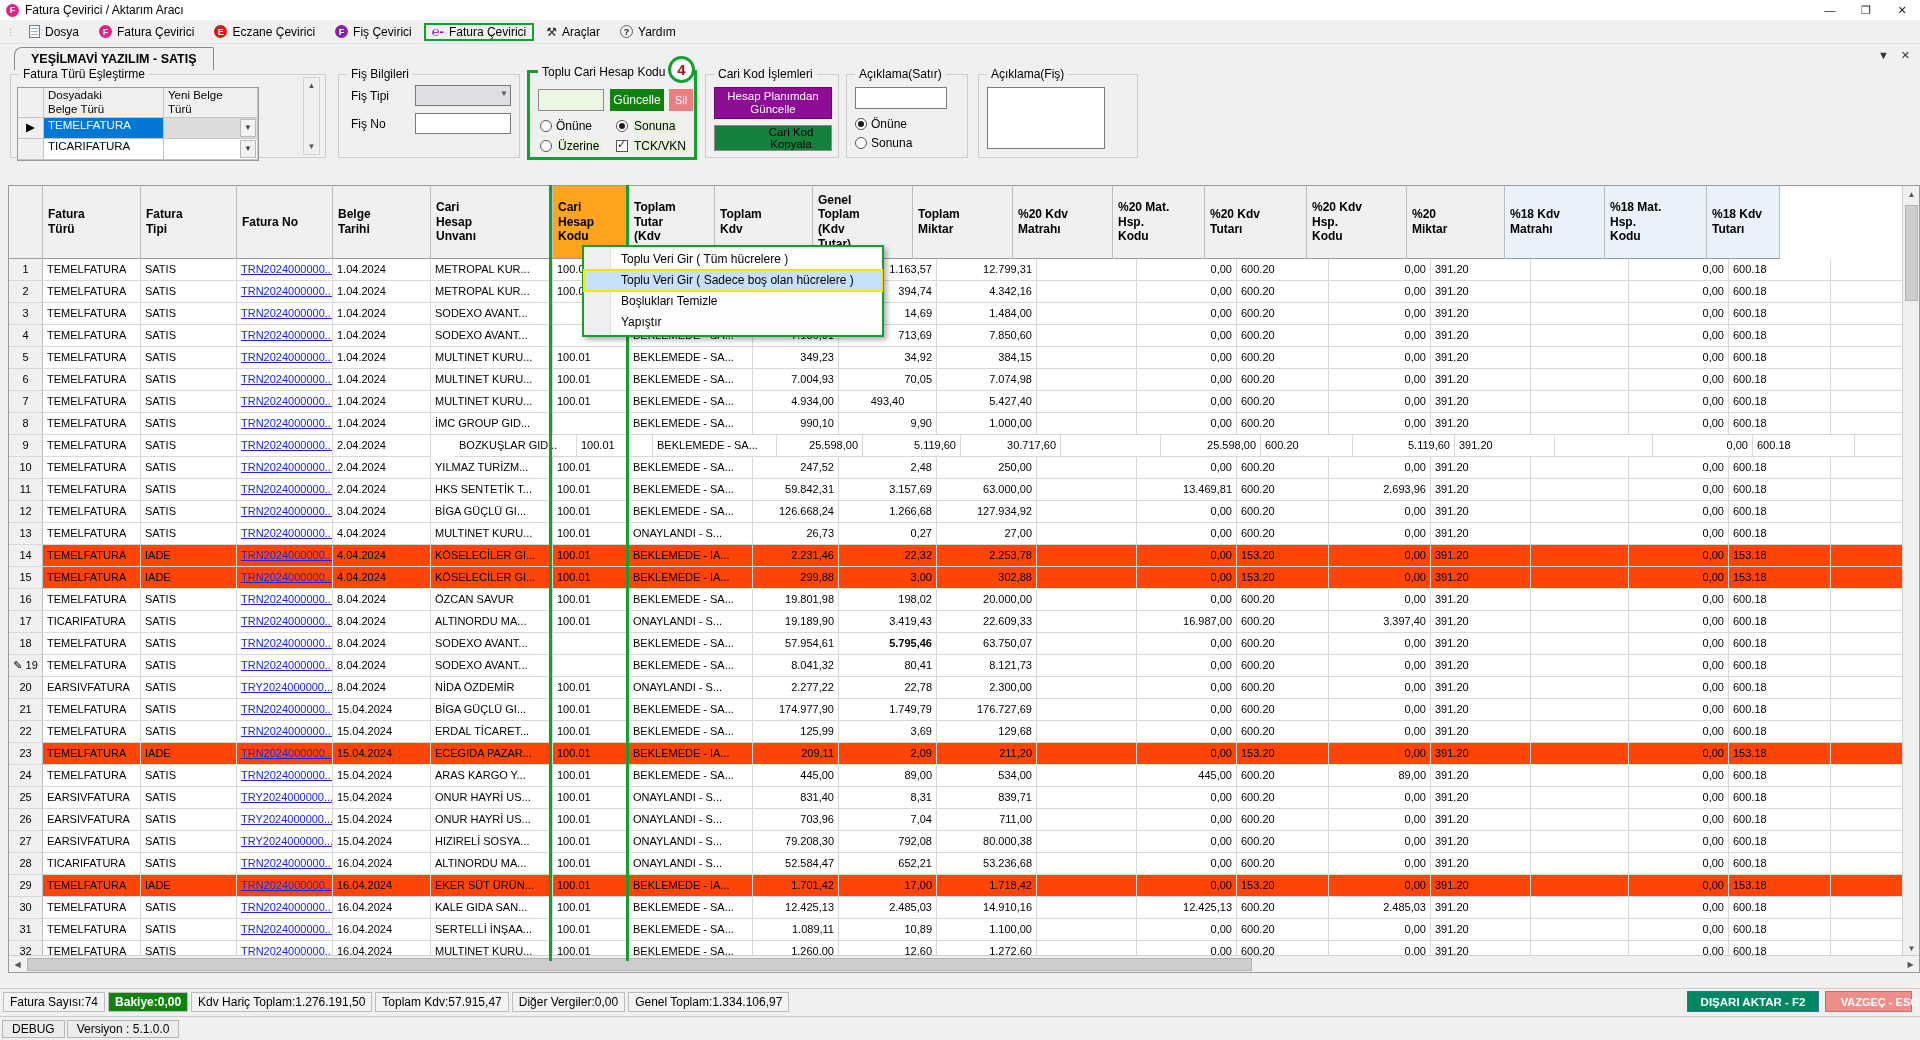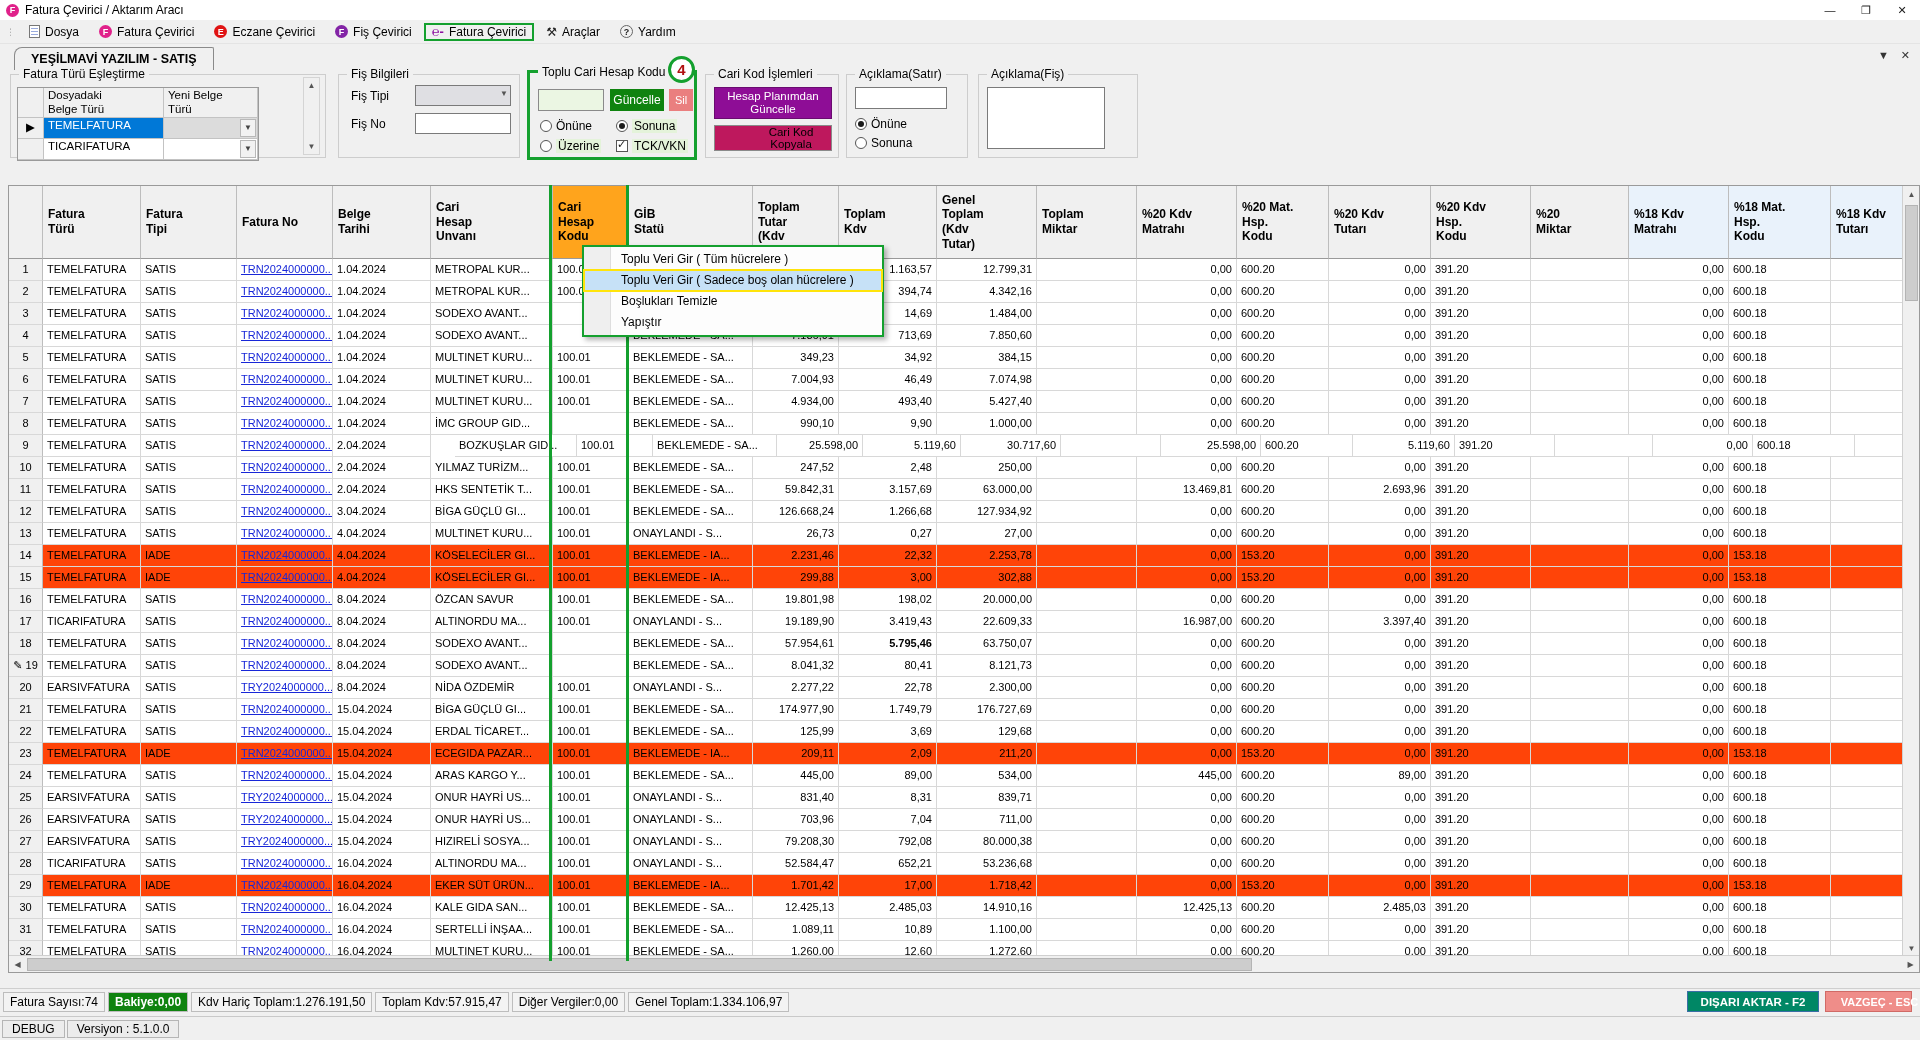--- a/index.html
+++ b/index.html
@@ -57,21 +57,21 @@
 
   .flabel{position:absolute;font-size:12px;}
   .tbox{position:absolute;background:#fff;border:1px solid #7a7a7a;}
   .tbox.dis{background:#dfdfe3;}
   .combo-arr{position:absolute;right:2px;top:3px;font-size:8px;color:#555;}
   .tb-green{background:#ebf6e3;border:1px solid #8a8a8a;}
   .pbtn{position:absolute;display:flex;align-items:center;justify-content:center;text-align:center;font-size:12px;cursor:default;}
   .btn-guncelle{background:#0f830f;color:#fff;}
   .btn-sil{background:#ea7f7f;color:#fff;font-size:11px;}
   .btn-purple{background:#8e0d96;color:#fff;border:1px solid #6a0b70;font-size:11.5px;line-height:1.15;}
-  .btn-white{background:#be185d;border:1px solid #8a8a8a;font-size:11.5px;padding-left:36px;}
+  .btn-white{background:#15803d;border:1px solid #8a8a8a;font-size:11.5px;padding-left:36px;}
 
   .optrow{position:absolute;display:flex;align-items:center;gap:4px;font-size:12px;white-space:nowrap;}
   .palegreen{background:#e4f3da;padding:0 2px;}
   .rad{width:12px;height:12px;border-radius:50%;border:1px solid #555;background:#fff;display:inline-block;position:relative;flex:none;}
   .rad.on::after{content:"";position:absolute;left:2px;top:2px;width:6px;height:6px;border-radius:50%;background:#1b1b1b;}
   .chk{width:12px;height:12px;border:1px solid #555;background:#fff;display:inline-block;position:relative;flex:none;}
   .chk.on::after{content:"✓";position:absolute;left:0px;top:-3px;font-size:11px;color:#1b1b1b;}
 
   
   #grid{position:absolute;left:8px;top:185px;width:1912px;height:788px;background:#fff;border:1px solid #9a9a9a;}
@@ -263,22 +263,20 @@
 Tipi</div>
       <div class="hc" style="width: 96px;">Fatura No</div>
       <div class="hc" style="width: 98px;">Belge
 Tarihi</div>
       <div class="hc" style="width: 122px;">Cari
 Hesap
 Unvanı</div>
       <div class="hc orange" style="width: 76px;">Cari
 Hesap
 Kodu</div>
-      <div class="hc" style="width: 124px;">GİB
-Statü</div>
       <div class="hc" style="width: 86px;">Toplam
 Tutar
 (Kdv</div>
       <div class="hc" style="width: 98px;">Toplam
 Kdv</div>
       <div class="hc" style="width: 100px;">Genel
 Toplam
 (Kdv
 Tutar)</div>
       <div class="hc" style="width: 100px;">Toplam
@@ -418,21 +416,21 @@
         <div class="row">
           <div class="cell rn" style="width: 34px;">6</div>
           <div class="cell" style="width: 98px;">TEMELFATURA</div>
           <div class="cell" style="width: 96px;">SATIS</div>
           <div class="cell lnk" style="width: 96px;">TRN2024000000...</div>
           <div class="cell" style="width: 98px;">1.04.2024</div>
           <div class="cell" style="width: 122px;">MULTINET KURU...</div>
           <div class="cell" style="width: 76px;">100.01</div>
           <div class="cell" style="width: 124px;">BEKLEMEDE - SA...</div>
           <div class="cell r" style="width: 86px;">7.004,93</div>
-          <div class="cell r" style="width: 98px;">46,49</div>
+          <div class="cell r" style="width: 98px;">70,05</div>
           <div class="cell r" style="width: 100px;">7.074,98</div>
           <div class="cell r" style="width: 100px;"></div>
           <div class="cell r" style="width: 100px;">0,00</div>
           <div class="cell" style="width: 92px;">600.20</div>
           <div class="cell r" style="width: 102px;">0,00</div>
           <div class="cell" style="width: 100px;">391.20</div>
           <div class="cell r" style="width: 98px;"></div>
           <div class="cell r" style="width: 100px;">0,00</div>
           <div class="cell" style="width: 102px;">600.18</div>
           <div class="cell r" style="width: 73px;"></div>
@@ -440,21 +438,21 @@
         <div class="row">
           <div class="cell rn" style="width: 34px;">7</div>
           <div class="cell" style="width: 98px;">TEMELFATURA</div>
           <div class="cell" style="width: 96px;">SATIS</div>
           <div class="cell lnk" style="width: 96px;">TRN2024000000...</div>
           <div class="cell" style="width: 98px;">1.04.2024</div>
           <div class="cell" style="width: 122px;">MULTINET KURU...</div>
           <div class="cell" style="width: 76px;">100.01</div>
           <div class="cell" style="width: 124px;">BEKLEMEDE - SA...</div>
           <div class="cell r" style="width: 86px;">4.934,00</div>
-          <div class="cell r" style="width: 98px;">493,40</div>
+          <div class="cell r" style="width: 98px; text-align: center;">493,40</div>
           <div class="cell r" style="width: 100px;">5.427,40</div>
           <div class="cell r" style="width: 100px;"></div>
           <div class="cell r" style="width: 100px;">0,00</div>
           <div class="cell" style="width: 92px;">600.20</div>
           <div class="cell r" style="width: 102px;">0,00</div>
           <div class="cell" style="width: 100px;">391.20</div>
           <div class="cell r" style="width: 98px;"></div>
           <div class="cell r" style="width: 100px;">0,00</div>
           <div class="cell" style="width: 102px;">600.18</div>
           <div class="cell r" style="width: 73px;"></div>

